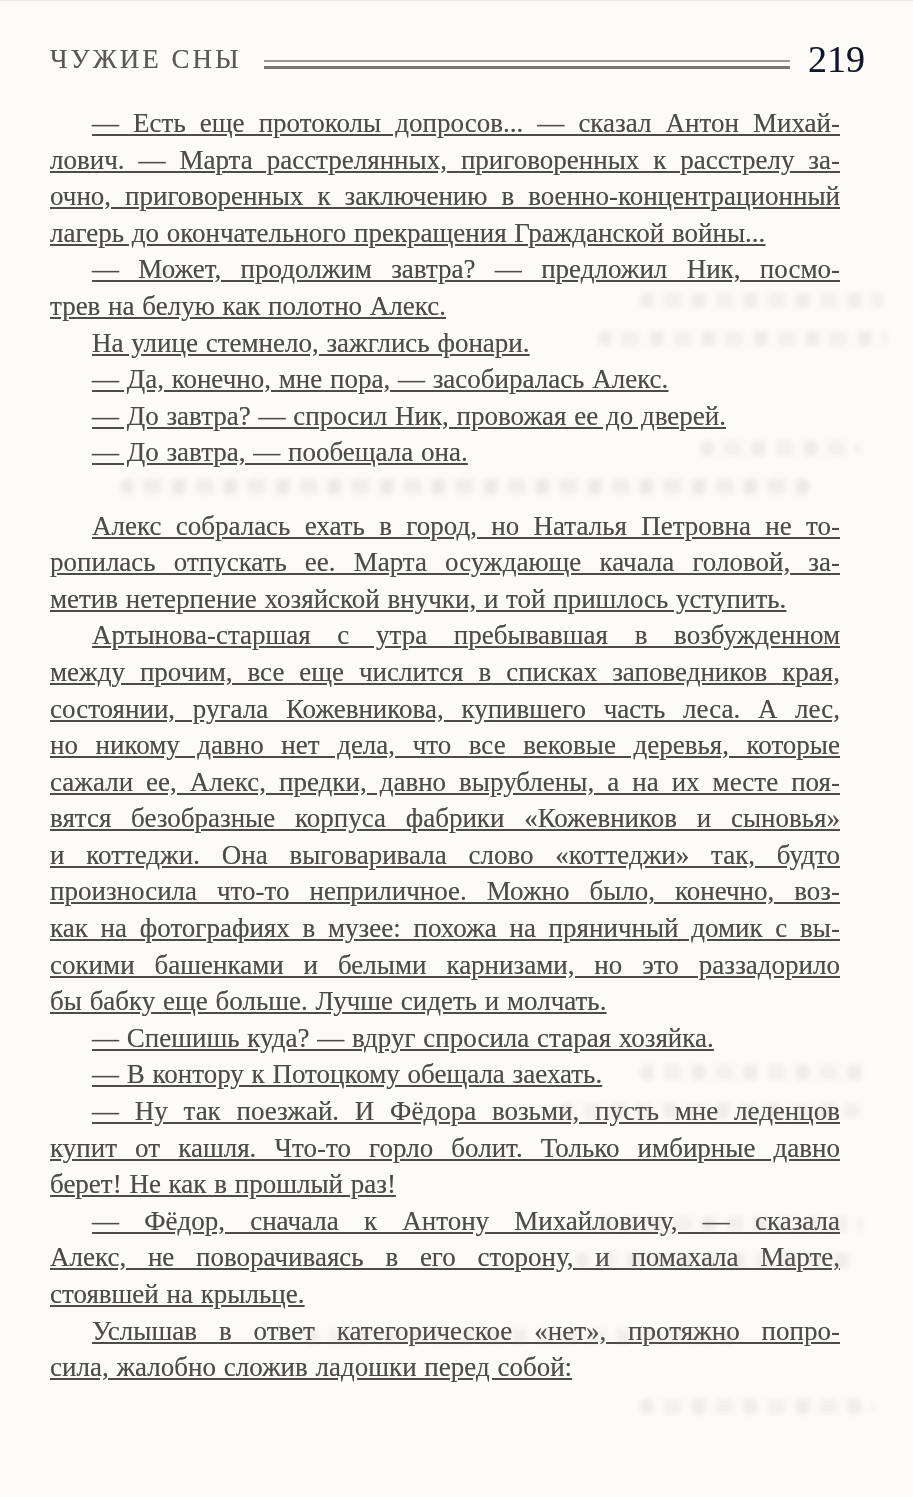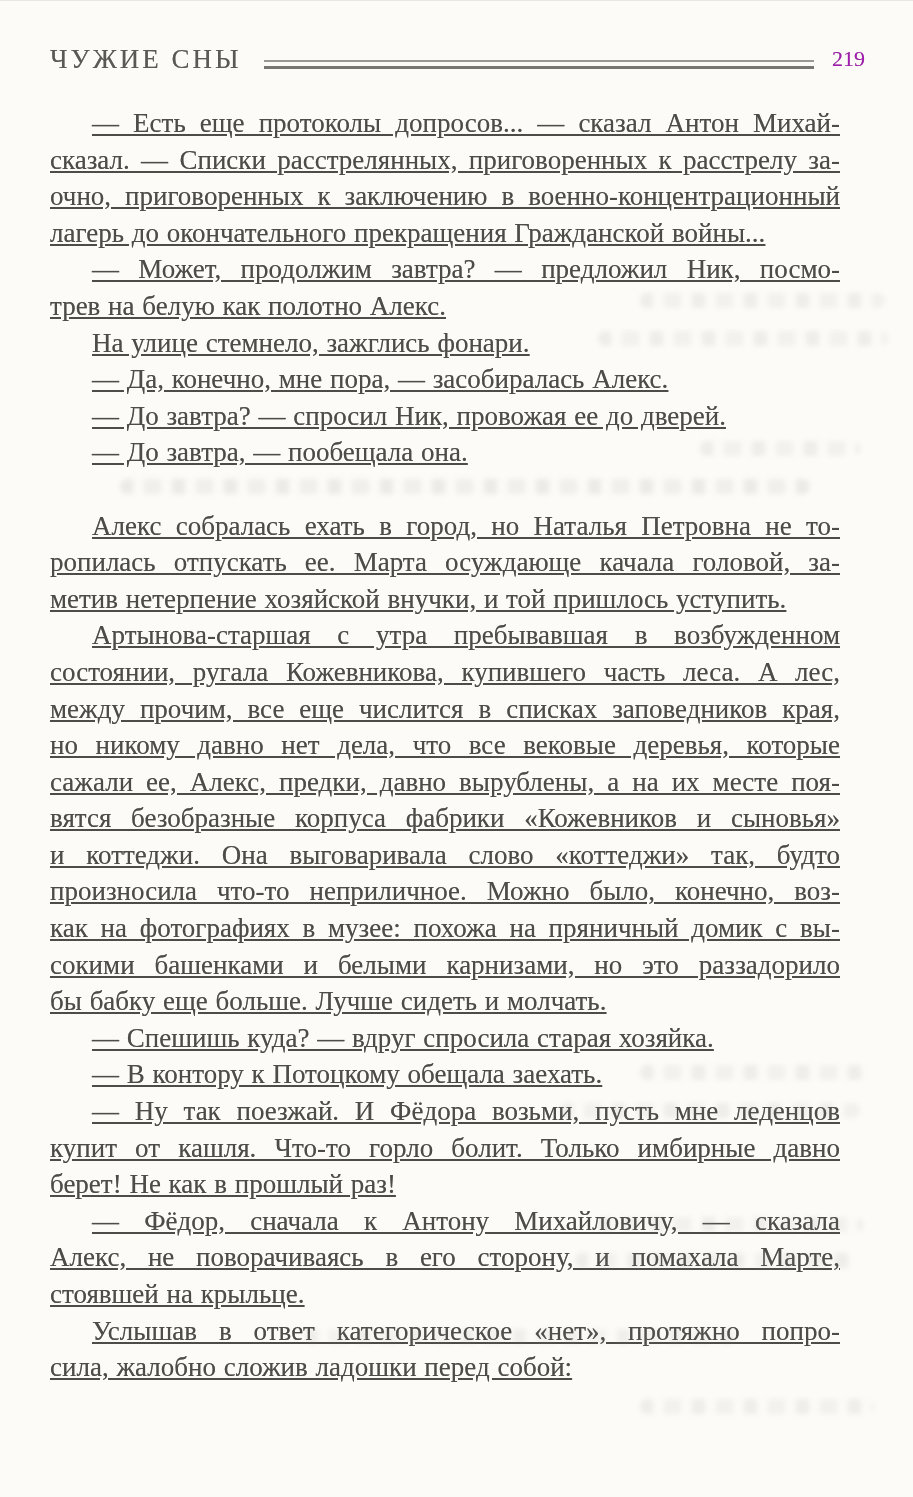--- a/index.html
+++ b/index.html
@@ -20,21 +20,21 @@
   .runhead .title{
     font-size:27px;letter-spacing:3px;color:#5b5956;white-space:nowrap;
     text-shadow:0 0 .5px rgba(90,88,85,.55);
   }
   .runhead .rule{
     flex:1;height:4px;margin:10px 18px 0 22px;
     border-top:2px solid #9a9894;
     border-bottom:3px solid #787672;
   }
   .runhead .folio{
-    font-size:22px;color:#a21caf;white-space:nowrap;
+    font-size:38px;color:#0f172a;white-space:nowrap;
     text-shadow:0 0 .5px rgba(90,88,85,.55);
   }
   
   .text-body{
     position:absolute;left:50px;top:104px;width:790px;
     font-size:27px;line-height:36.6px;
     text-shadow:0 0 .6px rgba(86,84,80,.6);
   }
   .section + .section{margin-top:36.6px;}
   .line{text-align:justify;text-align-last:left;word-spacing:1px;text-decoration:underline;}
@@ -69,21 +69,21 @@
   <div class="runhead">
     <span class="title">ЧУЖИЕ СНЫ</span>
     <span class="rule"></span>
     <span class="folio">219</span>
   </div>
 
   <div class="text-body">
       <div class="section">
         <div class="para">
           <div class="line first jl">— Есть еще протоколы допросов... — сказал Антон Михай-</div>
-          <div class="line jl">сказал. — Списки расстрелянных, приговоренных к расстрелу за-</div>
+          <div class="line jl">лович. — Марта расстрелянных, приговоренных к расстрелу за-</div>
           <div class="line jl">очно, приговоренных к заключению в военно-концентрационный</div>
           <div class="line">лагерь до окончательного прекращения Гражданской войны...</div>
         </div>
         <div class="para">
           <div class="line first jl">— Может, продолжим завтра? — предложил Ник, посмо-</div>
           <div class="line">трев на белую как полотно Алекс.</div>
         </div>
         <div class="para">
           <div class="line first">На улице стемнело, зажглись фонари.</div>
         </div>
@@ -98,22 +98,22 @@
         </div>
       </div>
       <div class="section">
         <div class="para">
           <div class="line first jl">Алекс собралась ехать в город, но Наталья Петровна не то-</div>
           <div class="line jl">ропилась отпускать ее. Марта осуждающе качала головой, за-</div>
           <div class="line">метив нетерпение хозяйской внучки, и той пришлось уступить.</div>
         </div>
         <div class="para">
           <div class="line first jl">Артынова-старшая с утра пребывавшая в возбужденном</div>
+          <div class="line jl">между прочим, все еще числится в списках заповедников края,</div>
           <div class="line jl">состоянии, ругала Кожевникова, купившего часть леса. А лес,</div>
-          <div class="line jl">между прочим, все еще числится в списках заповедников края,</div>
           <div class="line jl">но никому давно нет дела, что все вековые деревья, которые</div>
           <div class="line jl">сажали ее, Алекс, предки, давно вырублены, а на их месте поя-</div>
           <div class="line jl">вятся безобразные корпуса фабрики «Кожевников и сыновья»</div>
           <div class="line jl">и коттеджи. Она выговаривала слово «коттеджи» так, будто</div>
           <div class="line jl">произносила что-то неприличное. Можно было, конечно, воз-</div>
           <div class="line jl">как на фотографиях в музее: похожа на пряничный домик с вы-</div>
           <div class="line jl">сокими башенками и белыми карнизами, но это раззадорило</div>
           <div class="line">бы бабку еще больше. Лучше сидеть и молчать.</div>
         </div>
         <div class="para">

